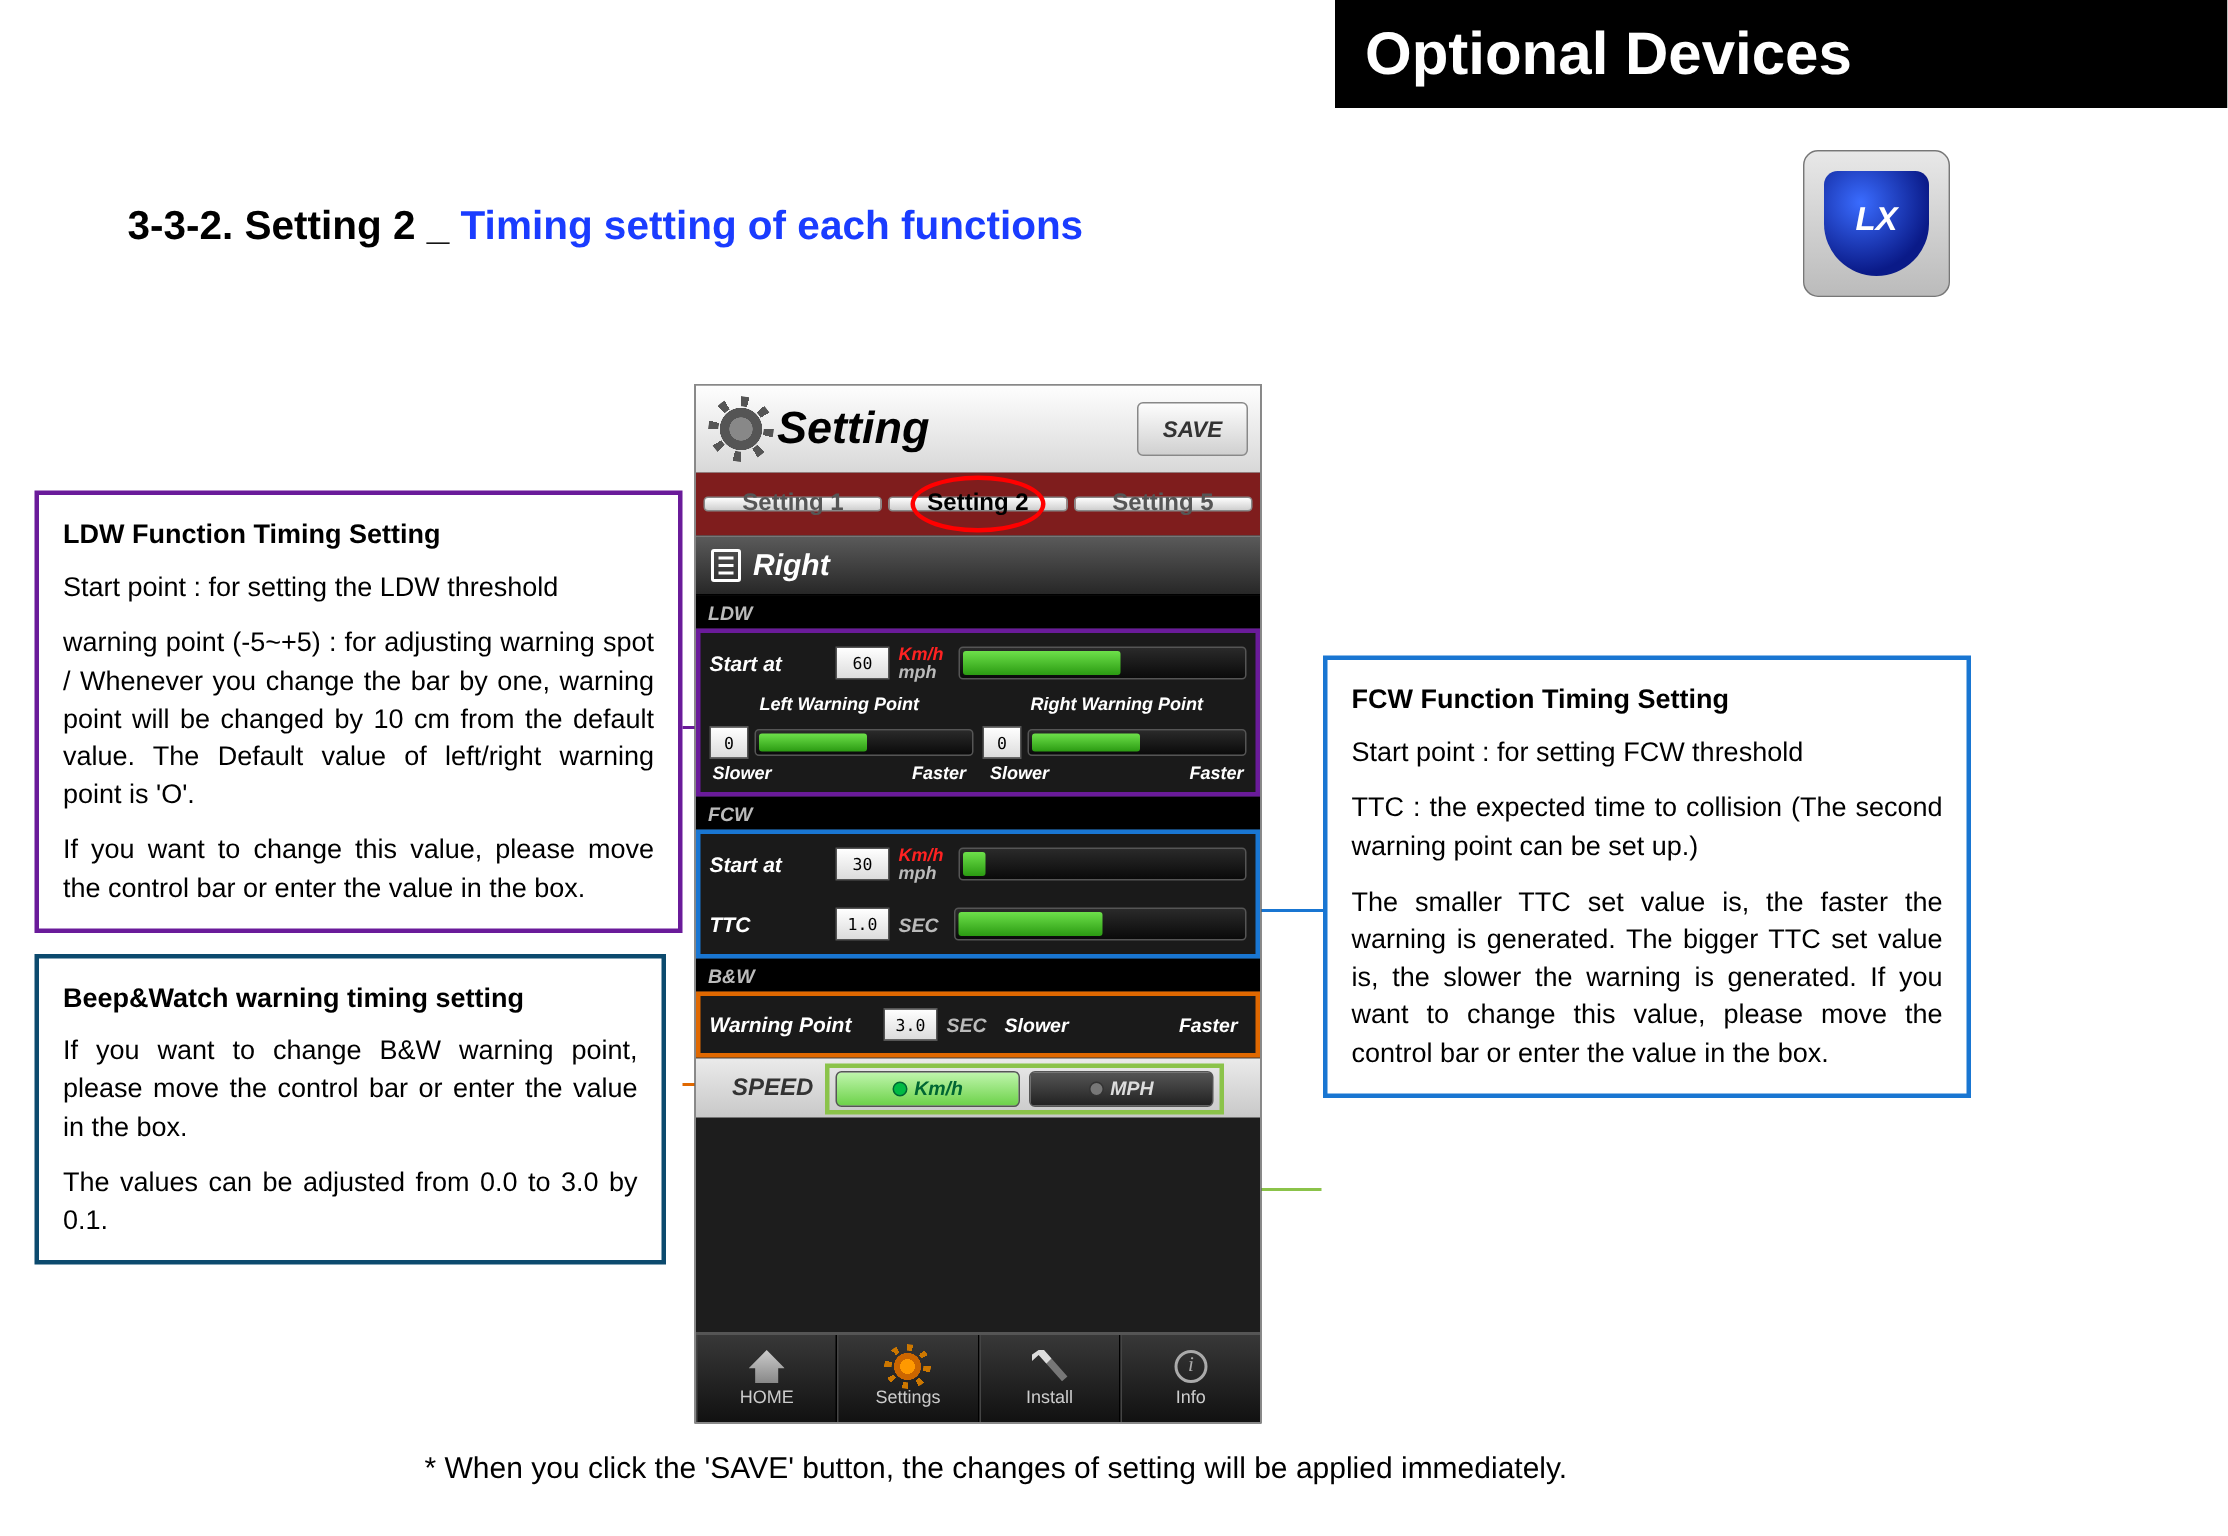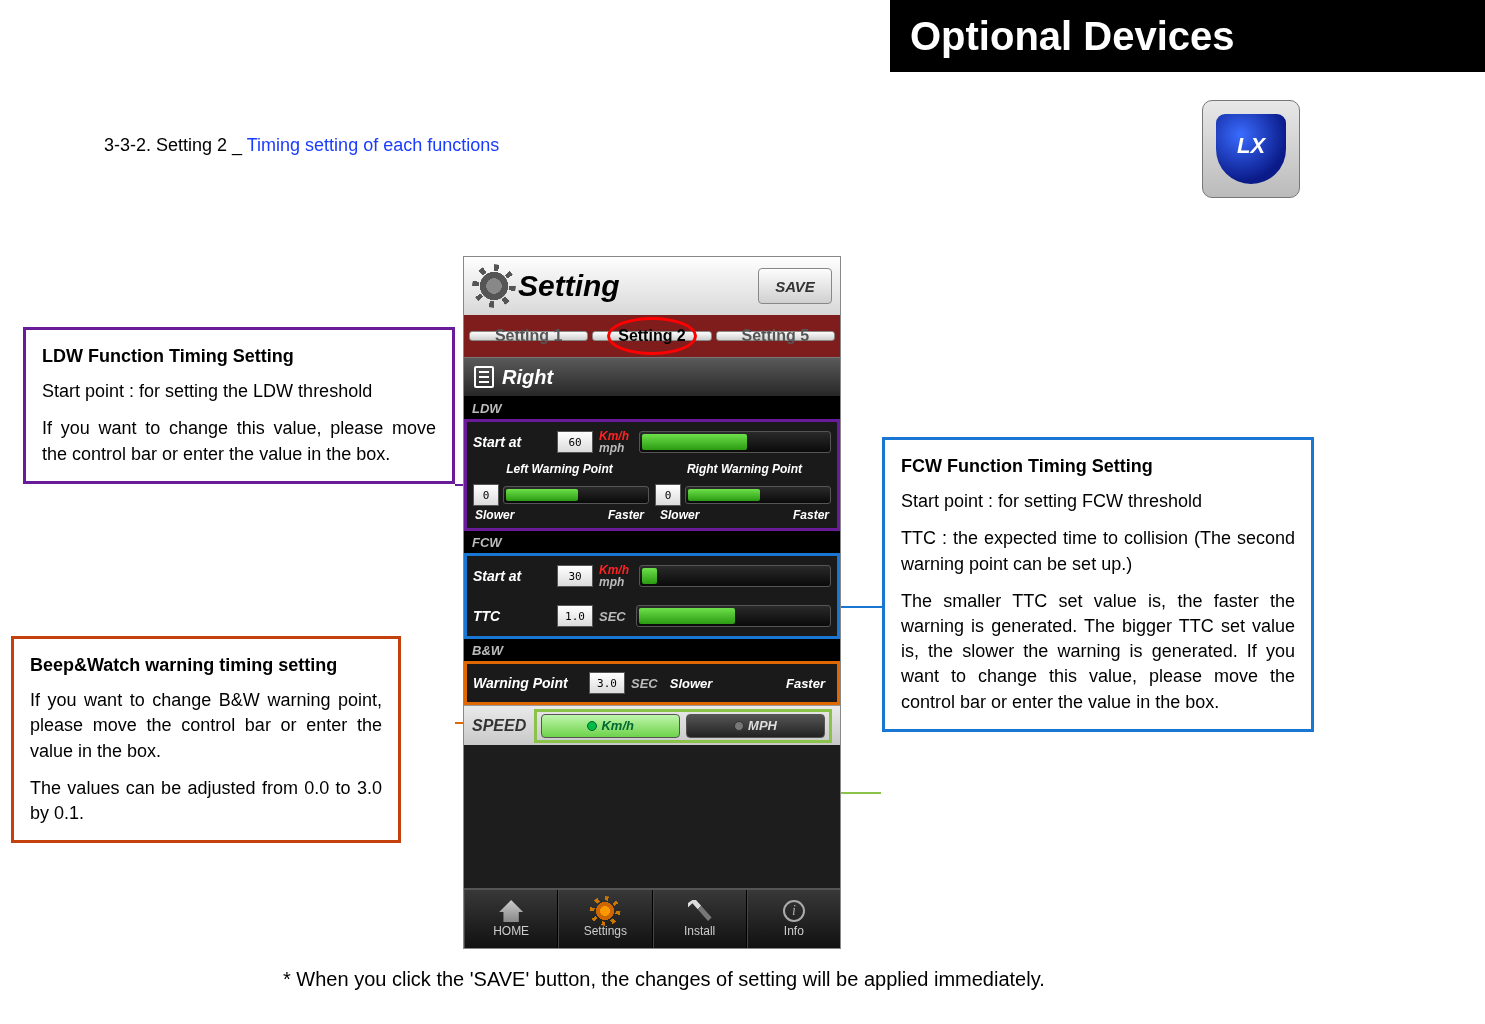--- a/index.html
+++ b/index.html
@@ -10,37 +10,37 @@
     font-family: "Malgun Gothic", Arial, sans-serif;
     color: #000;
   }
   .page { position: relative; width: 1485px; height: 1024px; overflow: hidden; }
 
   
   .header-bar { position: absolute; right: 0; top: 0; width: 595px; height: 72px; background: #000; display: flex; align-items: center; padding-left: 20px; }
   .header-bar span { color: #fff; font-size: 40px; font-weight: bold; }
 
   
-  .section-title { position: absolute; left: 104px; top: 135px; font-size: 18px; color: #000; font-weight: 400; }
+  .section-title { position: absolute; left: 85px; top: 135px; font-size: 27px; color: #000; font-weight: 700; }
   .section-title .blue { color: #1a3cff; }
 
   
   .lx-badge { position: absolute; right: 185px; top: 100px; width: 98px; height: 98px;
     background: linear-gradient(#e8e8e8,#bbb); border: 1px solid #777; border-radius: 10px; display:flex; align-items:center; justify-content:center; }
   .lx-badge .shield { width: 70px; height: 70px; background: radial-gradient(circle at 35% 30%, #3a6cff, #0a1a88 70%); border-radius: 10px 10px 55% 55%; position:relative; }
   .lx-badge .shield::after { content: "LX"; position:absolute; top:50%; left:50%; transform:translate(-50%,-60%); color:#fff; font-style:italic; font-weight:bold; font-size:22px; }
 
   
   .callout { position: absolute; padding: 14px 16px; font-size: 18px; line-height: 1.4; text-align: justify; background:#fff; }
   .callout .t { font-weight: bold; display:block; margin-bottom: 10px; }
   .callout p { margin: 0 0 12px 0; }
   .callout p:last-child { margin-bottom: 0; }
 
   .c-purple { border: 3px solid #6a1b9a; left: 23px; top: 327px; width: 432px; }
-  .c-orange { border: 3px solid #c2410c; left: 11px; top: 636px; width: 390px; }
+  .c-orange { border: 3px solid #0c4a6e; left: 23px; top: 636px; width: 421px; }
   .c-blue   { border: 3px solid #1976d2; left: 882px; top: 437px; width: 432px; }
   .c-green  { border: 3px solid #8bc34a; left: 882px; top: 784px; width: 432px; }
 
   
   .footnote { position: absolute; left: 283px; top: 968px; font-size: 20px; color: #000; }
 
   
   .phone { position: absolute; left: 463px; top: 256px; width: 378px; height: 693px;
     background: #1d1d1d; border: 1px solid #888; }
 
@@ -80,21 +80,21 @@
   .warn-labels > div { flex:1; display:flex; justify-content:center; }
 
   .slower-faster { height:20px; display:flex; color:#fff; font-size:12px; font-style:italic; font-weight:bold; }
   .slower-faster .half { flex:1; display:flex; justify-content:space-between; padding: 0 8px 2px; }
 
   .pair-sliders { display:flex; gap:6px; padding:0 6px 2px; }
   .pair-sliders .col { flex:1; display:flex; align-items:center; gap:4px; }
   .mini-slider { flex:1; height:18px; background: linear-gradient(#2a2a2a,#0a0a0a); border:1px solid #555; border-radius:3px; position:relative; }
   .mini-slider .fill { position:absolute; left:2px; top:2px; bottom:2px; width:50%; border-radius:2px; background: linear-gradient(#6de04a,#2b9b12); }
 
-  .speed-row { height: 40px; background: linear-gradient(#eaeaea,#c8c8c8); display:flex; align-items:center; padding:0 8px; gap:8px; border-top:1px solid #999; }
+  .speed-row { height: 40px; background: linear-gradient(#eaeaea,#c8c8c8); display:flex; align-items:center; padding:0 24px; gap:8px; border-top:1px solid #999; }
   .speed-row .speed-lbl { font-style:italic; font-weight:bold; font-size:16px; color:#333; }
   .speed-opts { border: 3px solid #8bc34a; flex:1; height: 34px; display:flex; gap:6px; align-items:center; padding:2px 4px;}
   .pill { flex:1; height:24px; border-radius:4px; border:1px solid #555; display:flex; align-items:center; justify-content:center; gap:4px; font-size:13px; font-style:italic; font-weight:bold; }
   .pill.kmh { background: linear-gradient(#bff5ac,#6dd24a); color:#063; }
   .pill.mph { background: linear-gradient(#555,#222); color:#ddd; }
   .dot { width:10px; height:10px; border-radius:50%; }
   .dot.on { background:#0b4; border:1px solid #063;}
   .dot.off { background:#777; border:1px solid #333;}
 
   .ph-nav { position:absolute; left:0; right:0; bottom:0; height: 60px; background: linear-gradient(#383838,#111); display:flex; border-top:2px solid #555; }
@@ -121,20 +121,21 @@
     <div class="shield"></div>
   </div>
 
   <div class="section-title">
     <span>3-3-2. Setting 2 _ </span><span class="blue">Timing setting of each functions</span>
   </div>
 
   <div class="callout c-purple">
     <span class="t">LDW Function Timing Setting</span>
     <p>Start point : for setting the LDW threshold</p>
+    <p>warning point (-5~+5) : for adjusting warning spot / Whenever you change the bar by one, warning point will be changed by 10 cm from the default value. The Default value of left/right warning point is 'O'.</p>
     <p>If you want to change this value, please move the control bar or enter the value in the box.</p>
   </div>
 
   <div class="callout c-orange">
     <span class="t">Beep&amp;Watch warning timing setting</span>
     <p>If you want to change B&amp;W warning point, please move the control bar or enter the value in the box.</p>
     <p>The values can be adjusted from 0.0 to 3.0 by 0.1.</p>
   </div>
 
   <div class="callout c-blue">

